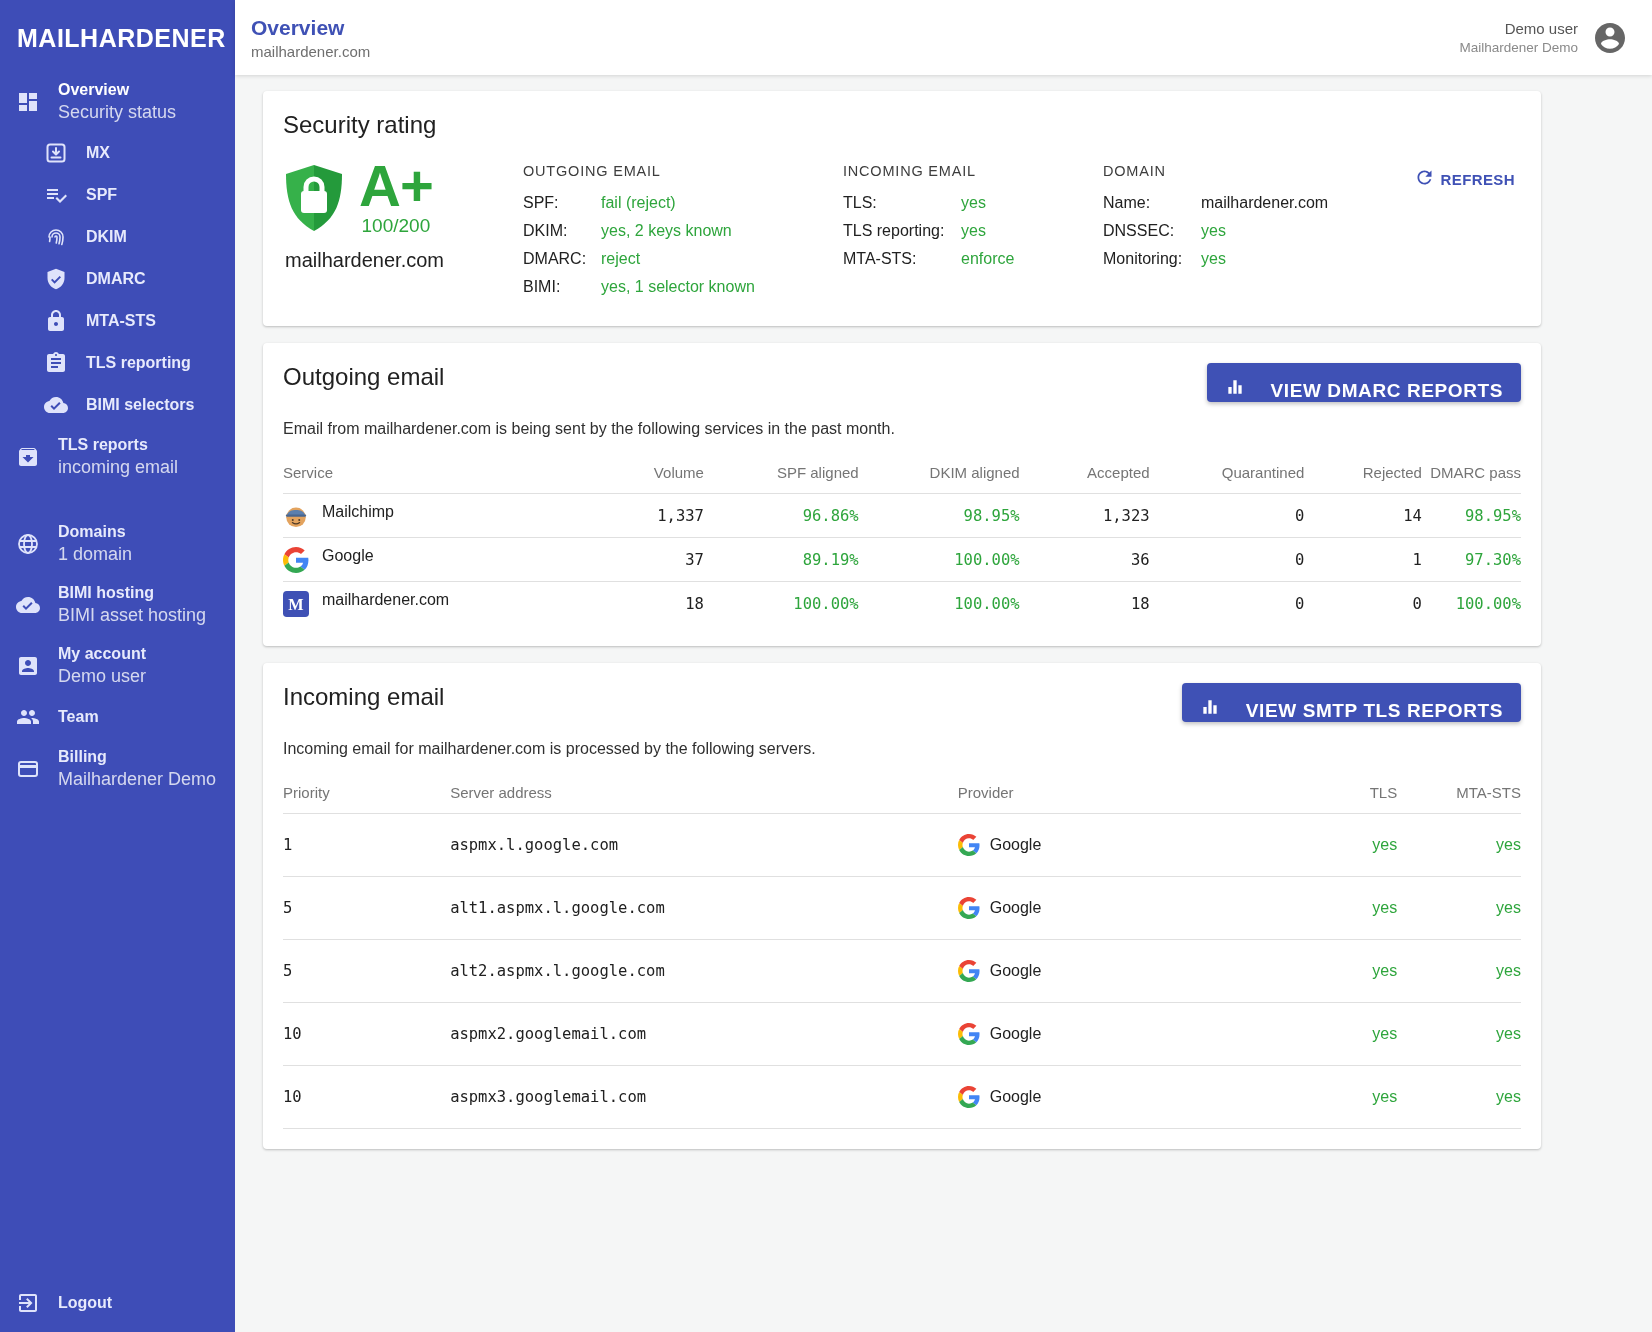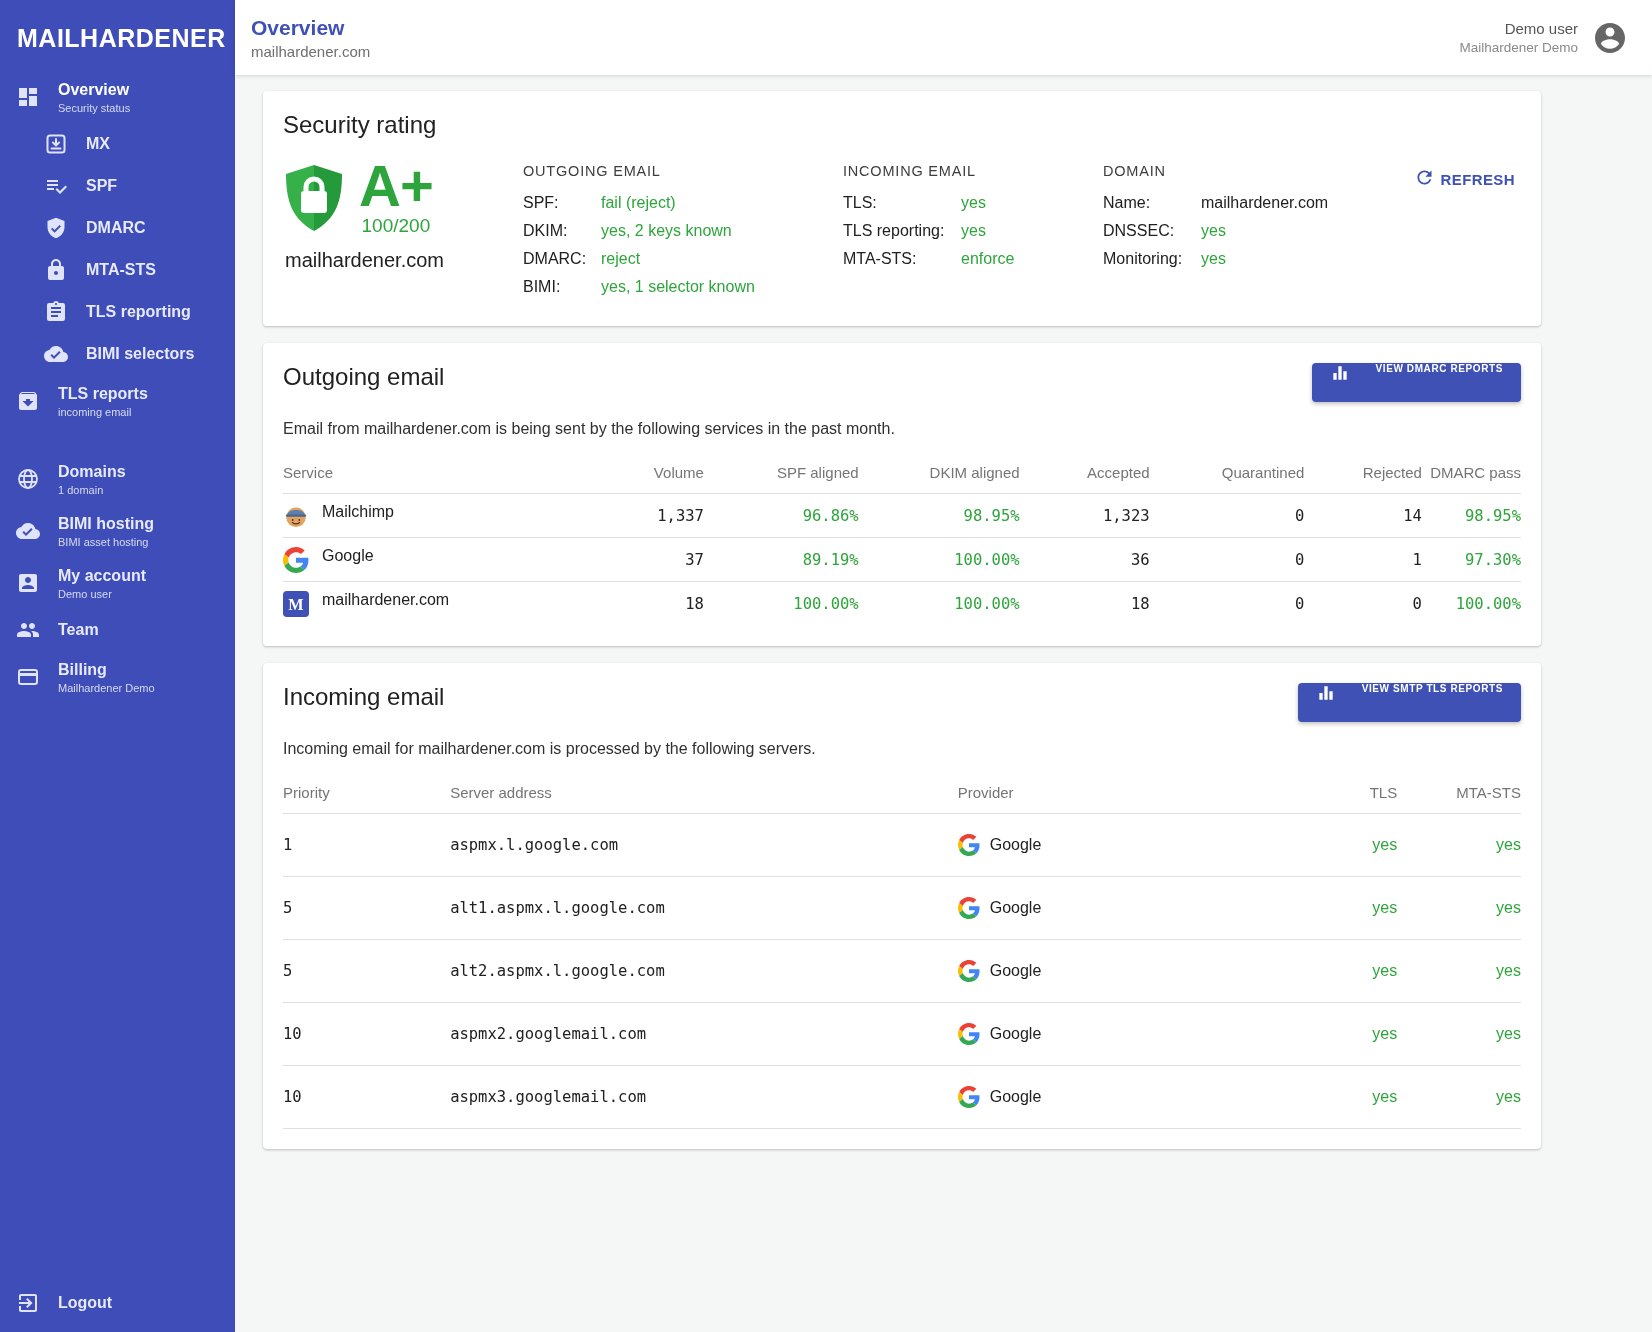--- a/index.html
+++ b/index.html
@@ -18,21 +18,21 @@
 
   
   .sidebar{width:235px;min-width:235px;background:var(--sidebar);color:#fff;display:flex;flex-direction:column;height:100%;}
   .logo{font-size:25px;font-weight:bold;letter-spacing:.5px;padding:24px 17px 18px 17px;color:#fff;}
   .nav{display:flex;flex-direction:column;}
   .nav-item{display:flex;align-items:center;gap:18px;padding:9px 16px;cursor:pointer;color:#e7eafc;}
   .nav-item .icon{width:24px;height:24px;display:flex;align-items:center;justify-content:center;flex:none;color:#dfe3fb;}
   .nav-item .icon svg{width:24px;height:24px;}
   .nav-item.sub{padding-left:44px;}
   .nav-label{font-size:16px;font-weight:bold;line-height:20px;}
-  .nav-sublabel{font-size:11px;color:rgba(255,255,255,.78);margin-top:2px;}
+  .nav-sublabel{font-size:18px;color:rgba(255,255,255,.78);margin-top:2px;}
   .nav-item.active .nav-label{color:#fff;}
   .nav-spacer{height:26px;}
   .logout-wrap{margin-top:auto;padding-bottom:8px;}
 
   
   .main{flex:1;display:flex;flex-direction:column;height:100%;}
   .topbar{height:75px;background:#fff;box-shadow:0 1px 4px rgba(0,0,0,.14);display:flex;align-items:center;padding:0 24px 0 16px;position:relative;z-index:2;}
   .page-title{font-size:21px;font-weight:bold;color:var(--indigo);line-height:25px;}
   .page-subtitle{font-size:15px;color:#6f6f6f;margin-top:3px;}
   .topbar-right{margin-left:auto;display:flex;align-items:center;gap:14px;}
@@ -65,21 +65,21 @@
   .c1 .kv-label{width:78px;}
   .c2 .kv-label{width:118px;}
   .c3 .kv-label{width:98px;}
   .kv-value{color:#212121;}
   .kv-value.green{color:var(--green);}
   .refresh-btn{margin-left:auto;display:flex;align-items:center;gap:6px;color:var(--indigo);font-size:15px;font-weight:bold;letter-spacing:.4px;cursor:pointer;padding:4px 6px;}
   .refresh-btn svg{width:21px;height:21px;}
 
   
   .card-head{display:flex;align-items:flex-start;}
-  .primary-btn{margin-left:auto;background:var(--indigo);color:#fff;border:none;border-radius:4px;height:39px;padding:0 18px;display:flex;align-items:flex-start;gap:26px;font-size:10px;font-weight:bold;letter-spacing:.6px;font-family:"Liberation Sans",sans-serif;cursor:pointer;box-shadow:0 2px 4px rgba(0,0,0,.25);}
+  .primary-btn{margin-left:auto;background:var(--indigo);color:#fff;border:none;border-radius:4px;height:39px;padding:0 18px;display:flex;align-items:flex-end;gap:26px;font-size:19px;font-weight:bold;letter-spacing:.6px;font-family:"Liberation Sans",sans-serif;cursor:pointer;box-shadow:0 2px 4px rgba(0,0,0,.25);}
   .primary-btn svg{width:20px;height:20px;}
   .card-desc{font-size:16px;color:#303030;margin-top:18px;}
 
   table{width:100%;border-collapse:collapse;margin-top:14px;}
   th{font-size:15px;font-weight:400;color:var(--muted);padding:12px 0;text-align:left;}
   td{font-size:16px;color:#212121;border-top:1px solid var(--line);padding:0;}
   .t-right{text-align:right;}
   .out-table td{height:44px;}
   .in-table td{height:63px;}
   .in-table td{border-top:1px solid var(--line);}
@@ -126,20 +126,33 @@
         </div>
       </div>
       <div class="nav-item sub">
         <span class="icon ">
           <svg viewBox="0 0 24 24" fill="currentColor">
             <path d="M14 10H3v2h11v-2zm0-4H3v2h11V6zM3 16h7v-2H3v2zm18.5-4.5L23 13l-6.99 7-4.51-4.5L13 14l3.01 3 5.49-5.5z"></path>
           </svg>
         </span>
         <div class="nav-text">
           <div class="nav-label">SPF</div>
+        </div>
+      </div>
+      <div class="nav-item sub">
+        <span class="icon ">
+          <svg viewBox="0 0 24 24" fill="none" stroke="currentColor" stroke-width="1.6" stroke-linecap="round">
+            <path d="M5 12a7 7 0 0 1 14 0c0 2.6-.4 5.1-1.2 7.4"></path>
+            <path d="M8 12a4 4 0 0 1 8 0c0 2.3-.3 4.6-1 6.7"></path>
+            <path d="M11 12a1 1 0 0 1 2 0c0 2.1-.25 4.1-.75 6"></path>
+            <path d="M5.6 16.5c.3-1.4.4-2.9.4-4.5"></path>
+          </svg>
+        </span>
+        <div class="nav-text">
+          <div class="nav-label">DKIM</div>
         </div>
       </div>
       <div class="nav-item sub">
         <span class="icon ">
           <svg viewBox="0 0 24 24" fill="currentColor">
             <path d="M12 1.8 3.5 5v6.1c0 5.1 3.6 9.9 8.5 11.1 4.9-1.2 8.5-6 8.5-11.1V5L12 1.8zm-1.4 14.9-3.6-3.6 1.4-1.4 2.2 2.2 5-5 1.4 1.4-6.4 6.4z"></path>
           </svg>
         </span>
         <div class="nav-text">
           <div class="nav-label">DMARC</div>

